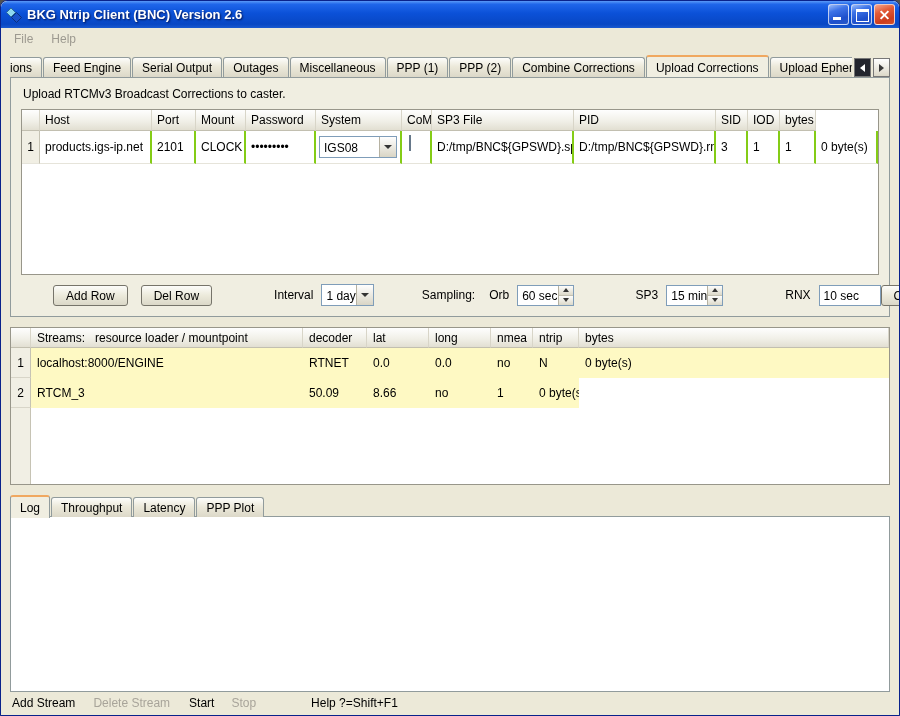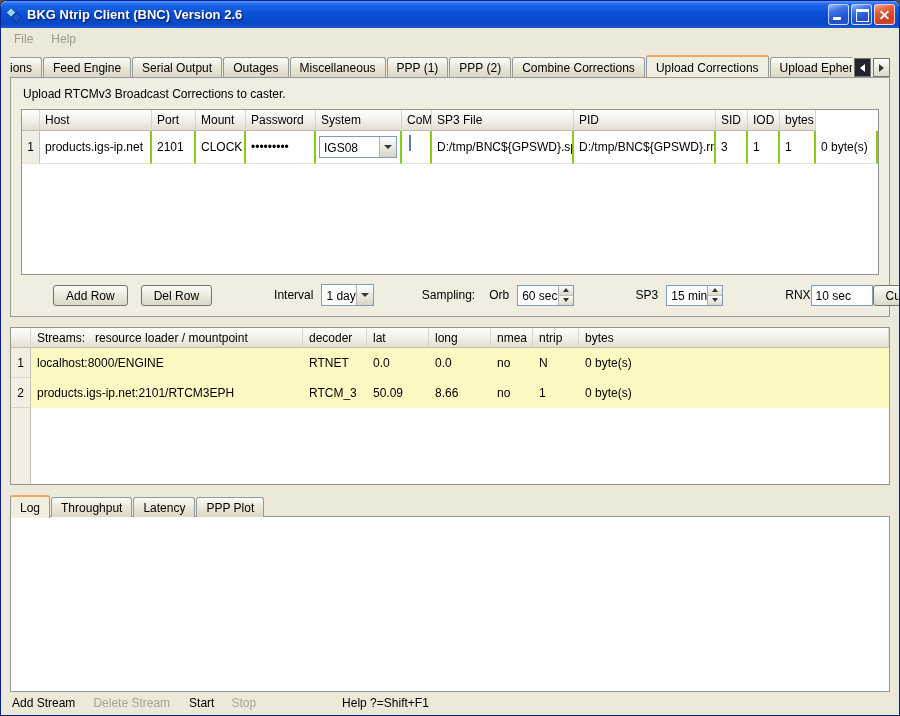--- a/index.html
+++ b/index.html
@@ -228,21 +228,21 @@
           <span class="spincol">
             <span class="spinbtn up">
                 <span class="arrUp"></span>
               </span>
             <span class="spinbtn">
                 <span class="arrDn"></span>
               </span>
           </span>
         </span>
         <span class="lbl" style="margin-left:62px;">RNX</span>
-        <span class="spin" style="gap:26px;">
+        <span class="spin" style="margin-left:8px;gap:26px;">
           <span class="spinval">10 sec</span>
           <span class="spincol">
             <span class="spinbtn up">
                 <span class="arrUp"></span>
               </span>
             <span class="spinbtn">
                 <span class="arrDn"></span>
               </span>
           </span>
         </span>
@@ -266,21 +266,20 @@
         <div class="dc2">localhost:8000/ENGINE</div>
         <div class="dc2">RTNET</div>
         <div class="dc2">0.0</div>
         <div class="dc2">0.0</div>
         <div class="dc2">no</div>
         <div class="dc2">N</div>
         <div class="dc2">0 byte(s)</div>
       </div>
       <div class="t2grid">
         <div class="dc2 rowhdr2">2</div>
-        <div class="dc2">products.igs-ip.net:2101/RTCM3EPH</div>
         <div class="dc2">RTCM_3</div>
         <div class="dc2">50.09</div>
         <div class="dc2">8.66</div>
         <div class="dc2">no</div>
         <div class="dc2">1</div>
         <div class="dc2">0 byte(s)</div>
       </div>
       <div class="t2fill">
         <div class="strip"></div>
         <div class="rest"></div>
@@ -295,16 +294,16 @@
     </div>
     <div class="logbox"></div>
 
   </div>
 
   <div class="statusbar">
     <span class="sb-item">Add Stream</span>
     <span class="sb-item disabled" style="margin-left:18px;">Delete Stream</span>
     <span class="sb-item" style="margin-left:19px;">Start</span>
     <span class="sb-item disabled" style="margin-left:17px;">Stop</span>
-    <span class="sb-item" style="margin-left:86px;">Help ?=Shift+F1</span>
+    <span class="sb-item" style="margin-left:55px;">Help ?=Shift+F1</span>
   </div>
 
 </div>
 
 </body></html>

